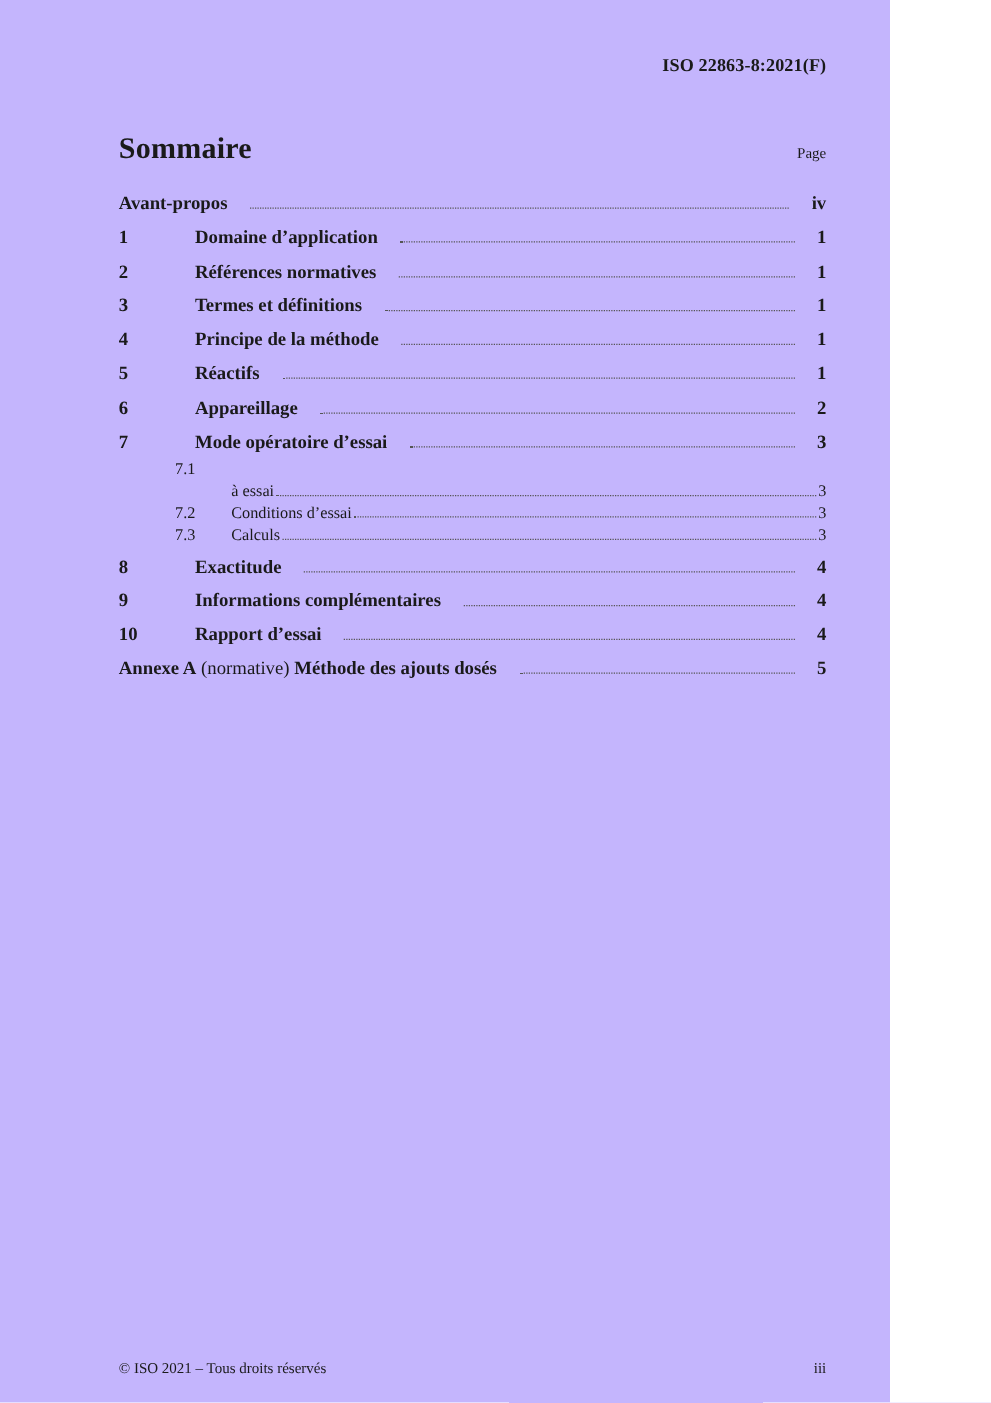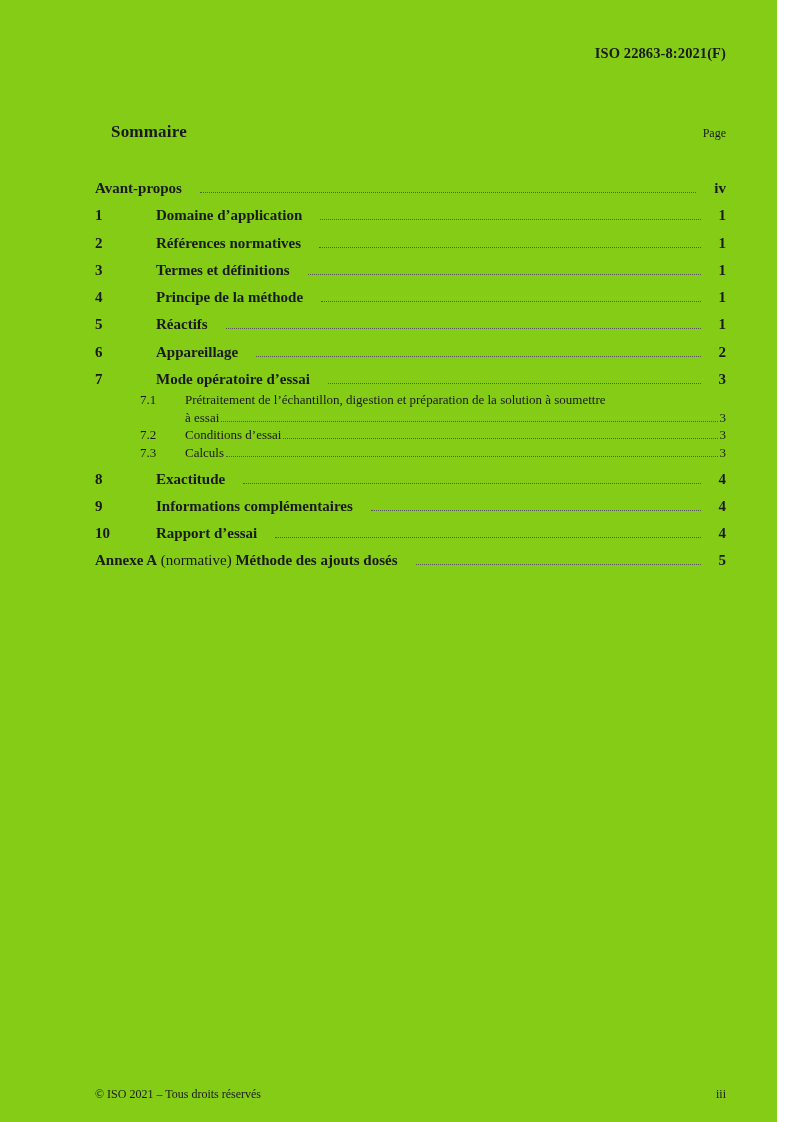--- a/index.html
+++ b/index.html
@@ -2,43 +2,43 @@
 <html><head>
 <meta charset="utf-8">
 <style>
   html, body {
     margin: 0;
     padding: 0;
     background: #ffffff;
   }
   .page {
     position: relative;
-    width: 777px;
+    width: 712px;
     height: 1122px;
-    background: #84cc16;
+    background: #c4b5fd;
     box-sizing: border-box;
     padding: 45px 51px 0 95px;
     font-family: "Liberation Serif", "DejaVu Serif", serif;
     color: #1a1a1a;
   }
   .doc-header {
     text-align: right;
     font-size: 14.5px;
     font-weight: bold;
     letter-spacing: 0.1px;
   }
   .title-row {
     display: flex;
     justify-content: space-between;
     align-items: baseline;
     margin-top: 44px;
   }
   .title-row h1 {
-    margin: 16px;
-    font-size: 17px;
+    margin: 0;
+    font-size: 24px;
     font-weight: bold;
     letter-spacing: 0.2px;
   }
   .page-col-label {
     font-size: 12px;
     font-weight: normal;
   }
   .toc {
     margin-top: 20px;
   }
@@ -172,21 +172,20 @@
       <span class="num">7</span>
       <span class="label">Mode opératoire d’essai</span>
       <span class="leader"></span>
       <span class="pagenum">3</span>
     </div>
 
     <div class="sub-block">
       <div>
         <div class="row first-line">
           <span class="num">7.1</span>
-          <span class="label">Prétraitement de l’échantillon, digestion et préparation de la solution à soumettre</span>
         </div>
         <div class="row">
           <span class="num"></span>
           <span class="label">à essai</span>
           <span class="leader"></span>
           <span class="pagenum">3</span>
         </div>
       </div>
 
       <div class="row">

